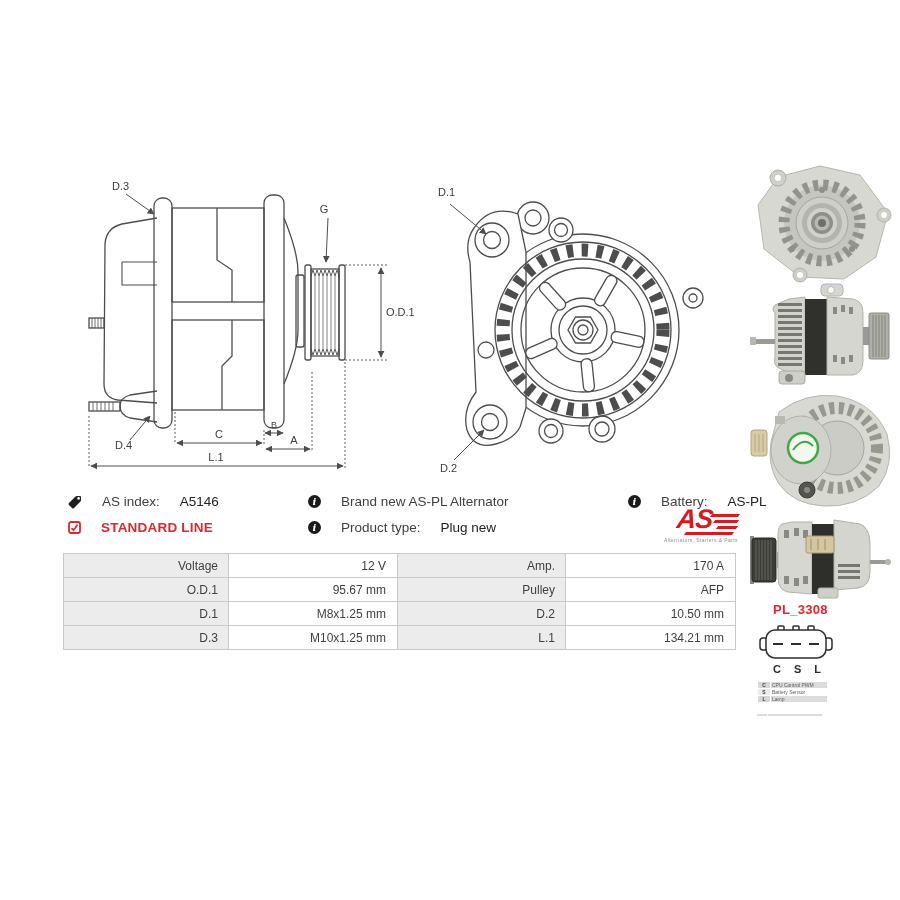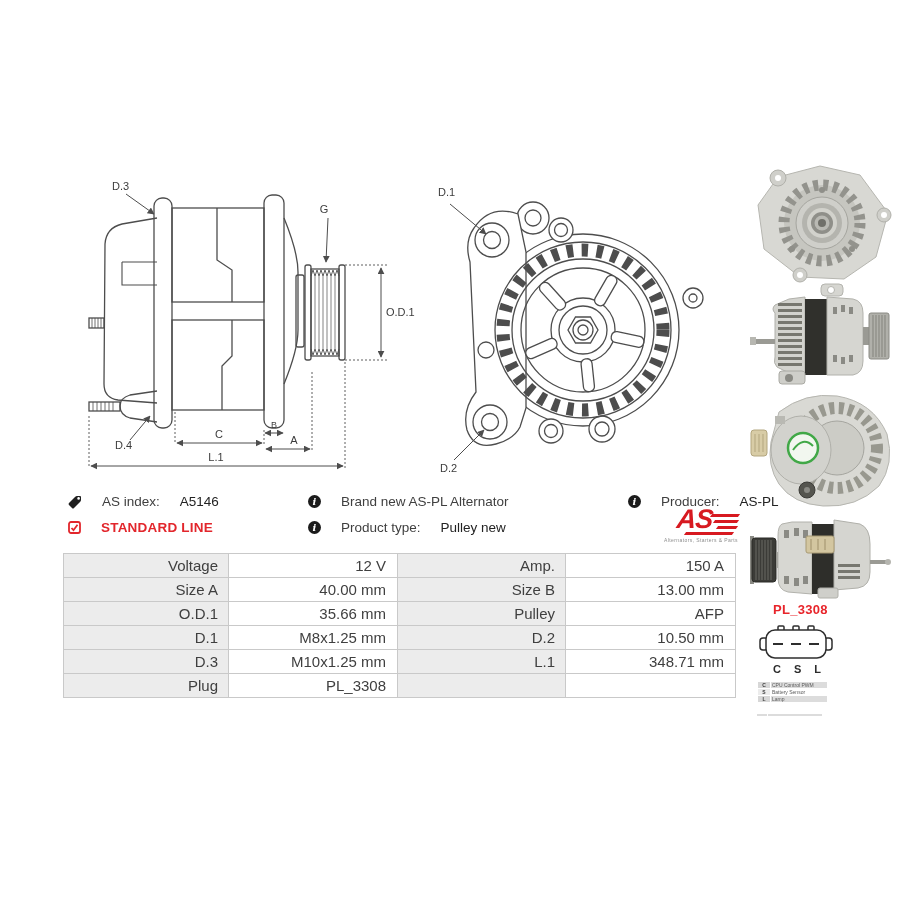--- a/index.html
+++ b/index.html
@@ -8,21 +8,21 @@
   .abs{position:absolute;}
   
   .inforow{display:flex;align-items:center;gap:20px;font-size:13.5px;color:#3f3f3f;white-space:nowrap;}
   .bold{font-weight:normal;color:#232323;}
   .redtxt{color:#e2262c;font-weight:bold;letter-spacing:.2px;}
   .icon-info{width:13px;height:13px;border-radius:50%;background:#1b1b1b;color:#fff;
              font:italic bold 10px "DejaVu Serif",serif;display:inline-flex;align-items:center;
              justify-content:center;flex:0 0 13px;}
   
   table.spec{border-collapse:collapse;table-layout:fixed;}
-  table.spec td{border:1px solid #c9c9c9;height:23px;font-size:15px;text-align:right;
+  table.spec td{border:1px solid #c9c9c9;height:23px;font-size:12px;text-align:right;
                 padding:0 11px 0 4px;color:#3f3f3f;white-space:nowrap;overflow:hidden;}
   table.spec td.lbl{background:#ececec;padding-right:10px;}
   
   .aslogo{width:92px;height:38px;}
   .asword{position:absolute;left:22px;top:-6px;font-size:27px;font-weight:bold;font-style:italic;
           color:#d71920;transform:skewX(-6deg);letter-spacing:-1px;}
   .stripe{position:absolute;background:#d71920;height:3px;transform:skewX(-35deg);}
   .astag{position:absolute;left:0;top:27px;width:92px;text-align:center;font-size:5px;
          color:#8d8d8d;letter-spacing:.4px;white-space:nowrap;}
   
@@ -280,26 +280,26 @@
   </div>
 
   <div class="abs inforow" style="left:308px;top:494px;">
     <span class="icon-info">i</span>
     <span>Brand new AS-PL Alternator</span>
   </div>
 
   <div class="abs inforow" style="left:308px;top:520px;">
     <span class="icon-info">i</span>
     <span>Product type:</span>
-    <span class="bold">Pulley new</span>
+    <span class="bold">Plug new</span>
   </div>
 
   <div class="abs inforow" style="left:628px;top:494px;">
     <span class="icon-info">i</span>
-    <span>Producer:</span>
+    <span>Battery:</span>
     <span class="bold">AS-PL</span>
   </div>
 
   <div class="abs aslogo" style="left:655px;top:510px;">
     <div class="asword">AS</div>
     <div class="stripe" style="left:56px;top:4px;width:28px;"></div>
     <div class="stripe" style="left:59px;top:10px;width:24px;"></div>
     <div class="stripe" style="left:62px;top:16px;width:20px;"></div>
     <div class="stripe" style="left:30px;top:22px;width:48px;"></div>
     <div class="astag">Alternators, Starters &amp; Parts</div>
@@ -310,51 +310,39 @@
         <col style="width:165px">
         <col style="width:169px">
         <col style="width:168px">
         <col style="width:170px">
       </colgroup>
     <tbody>
       <tr>
         <td class="lbl">Voltage</td>
         <td>12 V</td>
         <td class="lbl">Amp.</td>
-        <td>150 A</td>
-      </tr>
-      <tr>
-        <td class="lbl">Size A</td>
-        <td>40.00 mm</td>
-        <td class="lbl">Size B</td>
-        <td>13.00 mm</td>
+        <td>170 A</td>
       </tr>
       <tr>
         <td class="lbl">O.D.1</td>
-        <td>35.66 mm</td>
+        <td>95.67 mm</td>
         <td class="lbl">Pulley</td>
         <td>AFP</td>
       </tr>
       <tr>
         <td class="lbl">D.1</td>
         <td>M8x1.25 mm</td>
         <td class="lbl">D.2</td>
         <td>10.50 mm</td>
       </tr>
       <tr>
         <td class="lbl">D.3</td>
         <td>M10x1.25 mm</td>
         <td class="lbl">L.1</td>
-        <td>348.71 mm</td>
-      </tr>
-      <tr>
-        <td class="lbl">Plug</td>
-        <td>PL_3308</td>
-        <td class="lbl"></td>
-        <td></td>
+        <td>134.21 mm</td>
       </tr>
     </tbody>
   </table>
 
   <div class="abs plugname" style="left:773px;top:602px;">PL_3308</div>
 
   <svg class="abs" style="left:758px;top:620px;" width="76" height="44" viewBox="0 0 76 44">
     <g stroke="#2e2e2e" stroke-width="1.5" fill="#ffffff">
       <rect x="20" y="6" width="6" height="6" rx="1"></rect>
       <rect x="35" y="6" width="6" height="6" rx="1"></rect>

